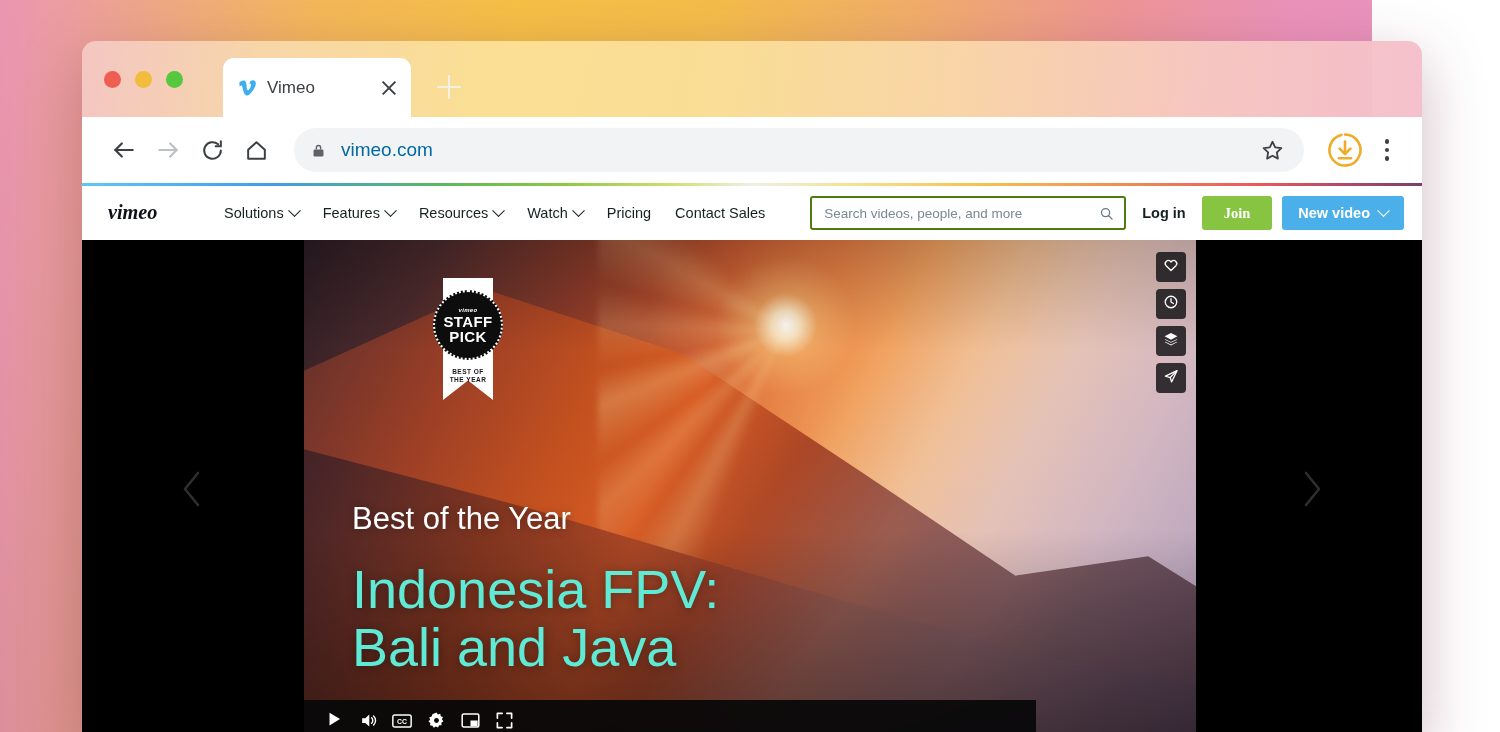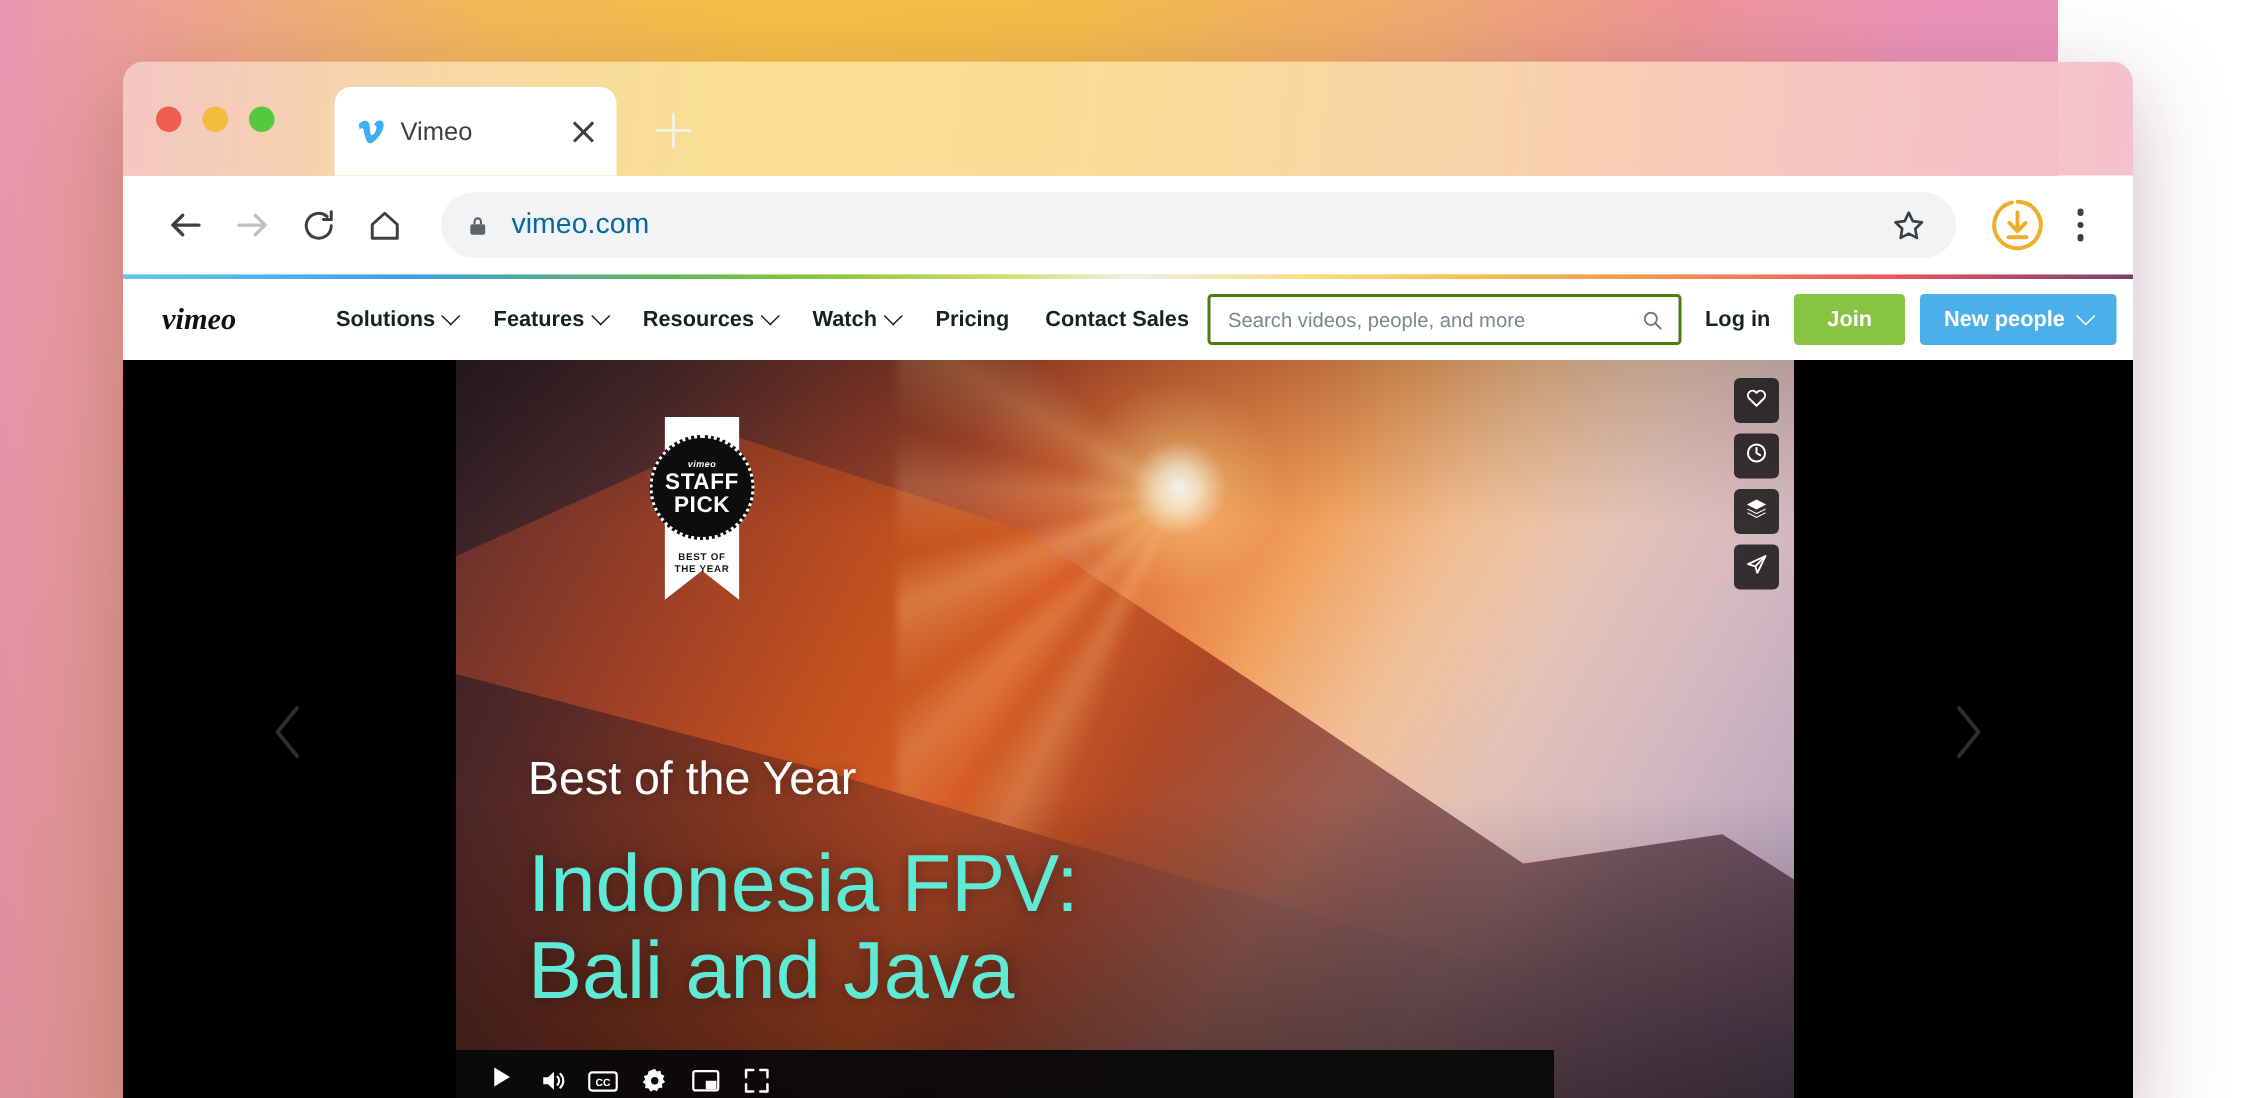--- a/index.html
+++ b/index.html
@@ -214,21 +214,21 @@
     gap: 0;
   }
   #vimeo-logo {
     margin-right: 16px;
     flex: 0 0 auto;
     display: flex;
     align-items: center;
   }
   .nav-link {
     font-size: 14.5px;
-    font-weight: bold;
+    font-weight: normal;
     color: #162221;
     padding: 0 12px;
     white-space: nowrap;
     display: flex;
     align-items: center;
     gap: 6px;
     justify-content: center;
   }
   .caret {
     display: inline-block;
@@ -272,21 +272,21 @@
   }
   #join-button {
     background: #86c442;
     color: #ffffff;
     font-size: 14.5px;
     font-weight: bold;
     height: 34px;
     padding: 0 22px;
     border: none;
     border-radius: 3px;
-    font-family: Liberation Sans, sans-serif;
+    font-family: Liberation Serif, serif;
     flex: 0 0 auto;
     cursor: pointer;
   }
   #new-video-button {
     background: #4bb0ea;
     color: #ffffff;
     font-size: 14.5px;
     font-weight: bold;
     height: 34px;
     padding: 0 16px;
@@ -735,21 +735,21 @@
                 <line x1="15.5" y1="15.5" x2="21" y2="21"></line>
             </svg>
           </span>
         </div>
 
         <a id="login-link">Log in</a>
 
         <button id="join-button">Join</button>
 
         <button id="new-video-button">
-          <span>New people</span>
+          <span>New video</span>
           <i class="caret-white"></i>
         </button>
       </div>
 
       <div id="hero">
 
         <div id="hero-stage">
           <div id="scene">
             <div id="ridge"></div>
             <div id="rays"></div>

